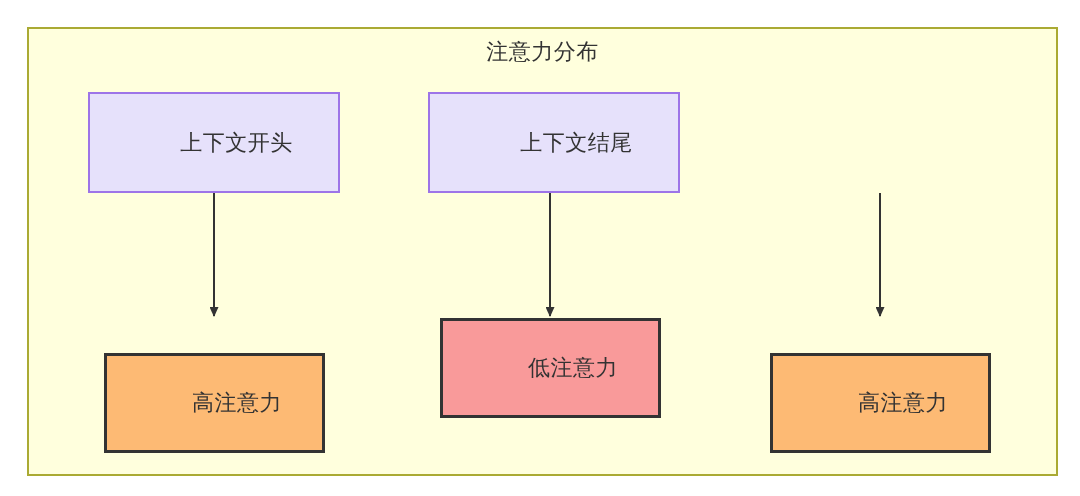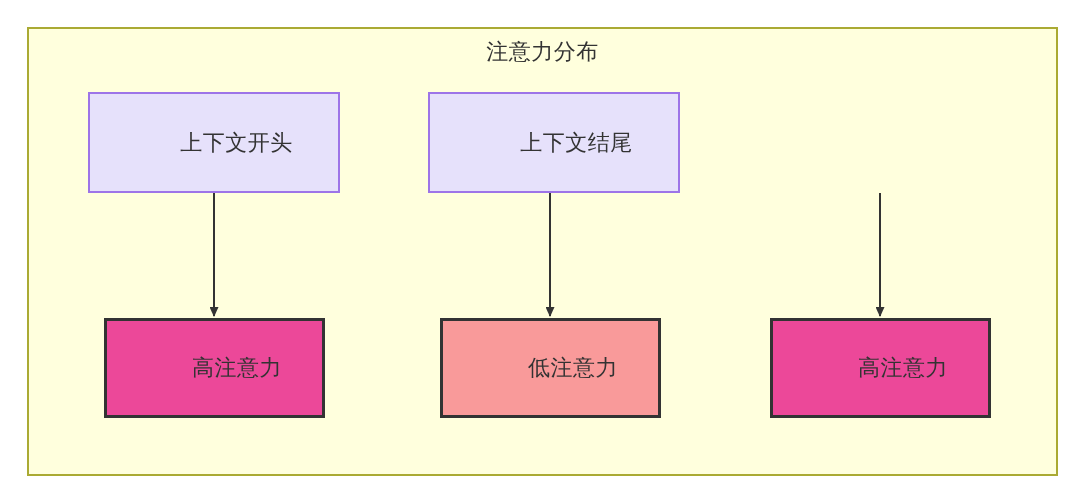--- a/index.html
+++ b/index.html
@@ -68,21 +68,21 @@
     top: 92px;
   }
 
   .node.attn {
     border: 3px solid #333333;
     width: 221px;
     height: 100px;
     top: 318px;
   }
 
-  .node.attn.high { background: #ec4899; }
+  .node.attn.high { background: #fdba74; margin-top: 35px; }
   .node.attn.low  { background: #f99a9a; text-align: center; }
 
   .ctx-1 { left: 88px; }
   .ctx-2 { left: 428px; }
   .ctx-3 { left: 755px; }
 
   .attn-1 { left: 104px; }
   .attn-2 { left: 440px; }
   .attn-3 { left: 770px; }
 

